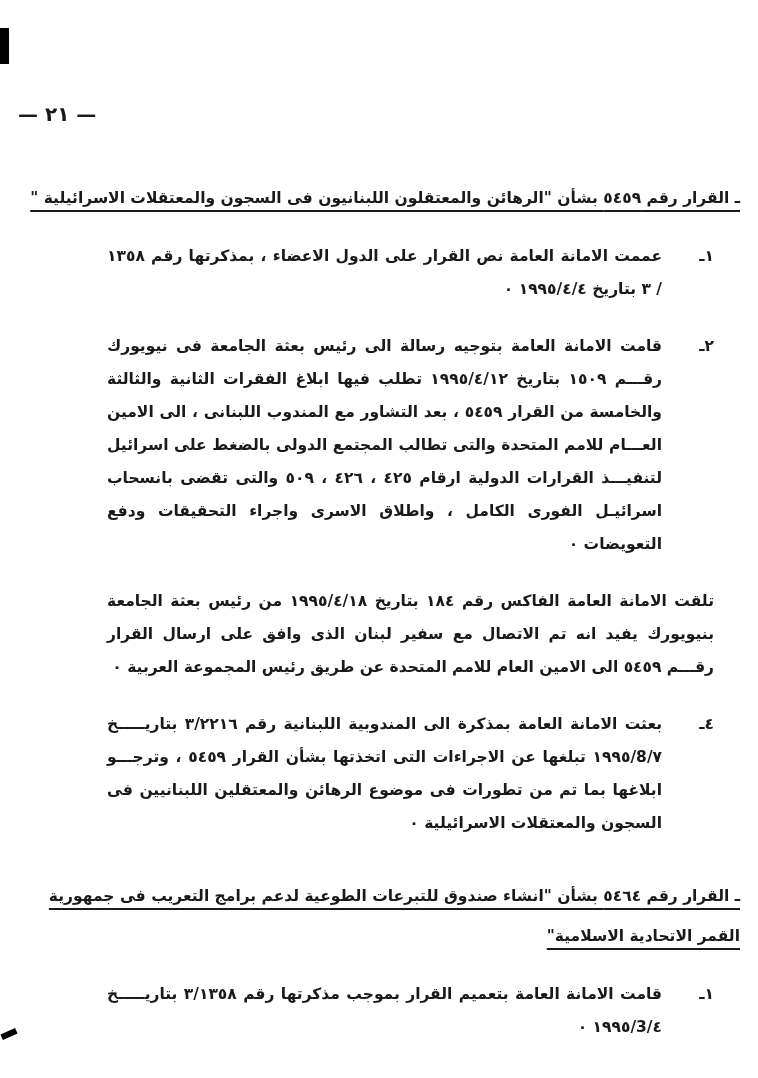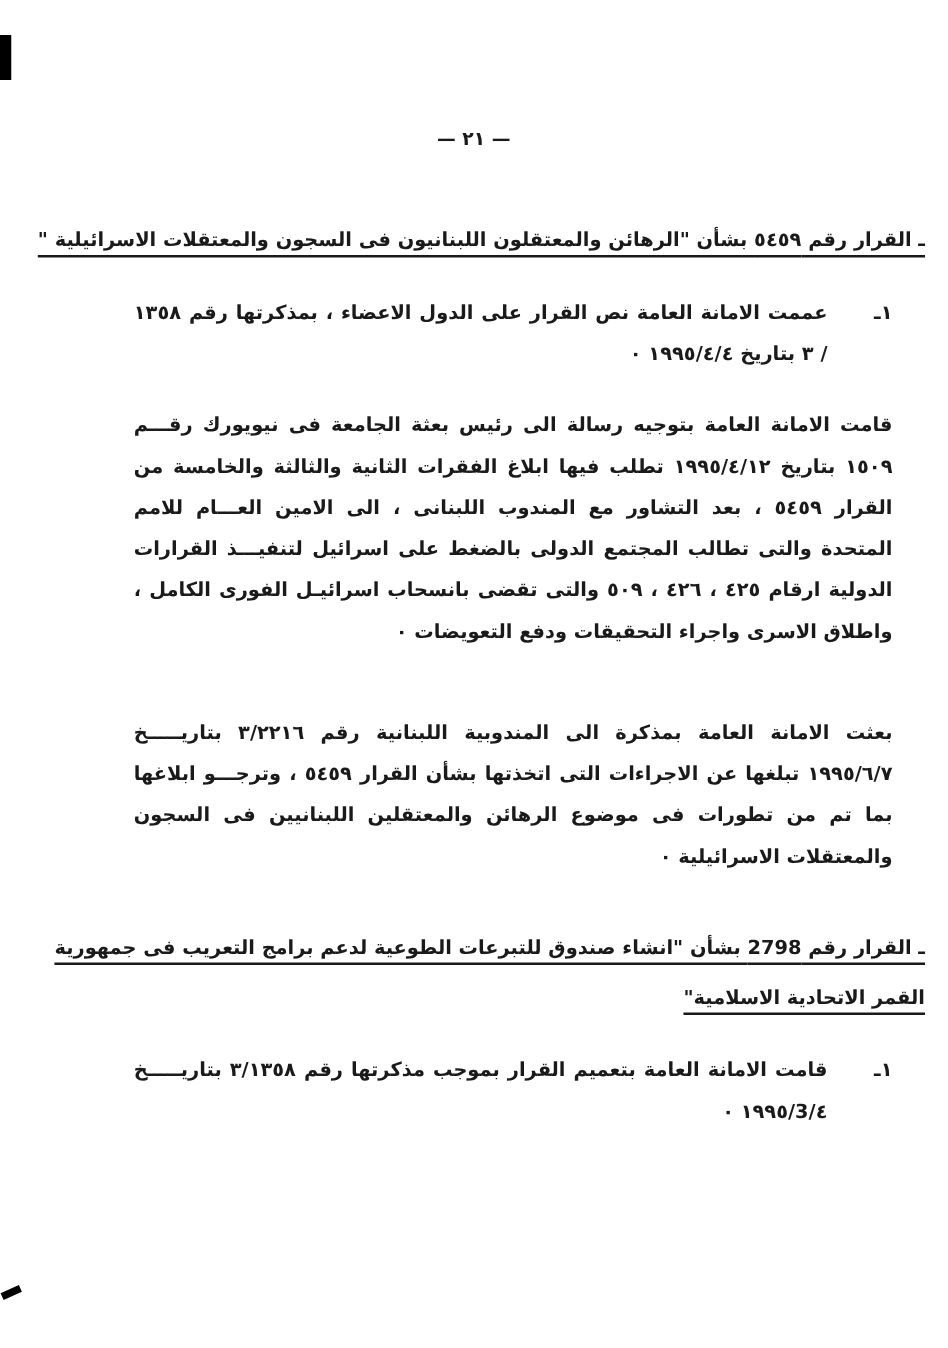--- a/index.html
+++ b/index.html
@@ -33,22 +33,22 @@
     height: 36px;
   }
   .artifact-bottom {
     left: 1px;
     top: 1031px;
     width: 16px;
     height: 6px;
     transform: rotate(-24deg);
   }
   .page-number {
-    text-align: center;
-    font-size: 15px;
+    text-align: left;
+    font-size: 20px;
     font-weight: 700;
     letter-spacing: 3px;
     margin-bottom: 52px;
   }
   .section-heading {
     font-size: 15.5px;
     font-weight: 700;
     line-height: 40px;
     margin-bottom: 22px;
   }
@@ -93,33 +93,36 @@
   <section class="section section-1">
     <div class="section-heading">
       <span class="underline">ـ القرار رقم ٥٤٥٩ بشأن "الرهائن والمعتقلون اللبنانيون فى السجون والمعتقلات الاسرائيلية "</span>
     </div>
     <div class="items">
       <div class="item">
         <span class="num">١ـ</span>
         <div class="text">عممت الامانة العامة نص القرار على الدول الاعضاء ، بمذكرتها رقم ١٣٥٨ / ٣ بتاريخ ١٩٩٥/٤/٤ ٠</div>
       </div>
       <div class="item">
+        <span class="num">٢ـ</span>
         <div class="text">قامت الامانة العامة بتوجيه رسالة الى رئيس بعثة الجامعة فى نيويورك رقـــم ١٥٠٩ بتاريخ ١٩٩٥/٤/١٢ تطلب فيها ابلاغ الفقرات الثانية والثالثة والخامسة من القرار ٥٤٥٩ ، بعد التشاور مع المندوب اللبنانى ، الى الامين العـــام للامم المتحدة والتى تطالب المجتمع الدولى بالضغط على اسرائيل لتنفيـــذ القرارات الدولية ارقام ٤٢٥ ، ٤٢٦ ، ٥٠٩ والتى تقضى بانسحاب اسرائيـل الفورى الكامل ، واطلاق الاسرى واجراء التحقيقات ودفع التعويضات ٠</div>
       </div>
       <div class="item">
+        <div class="text">تلقت الامانة العامة الفاكس رقم ١٨٤ بتاريخ ١٩٩٥/٤/١٨ من رئيس بعثة الجامعة بنيويورك يفيد انه تم الاتصال مع سفير لبنان الذى وافق على ارسال القرار رقـــم ٥٤٥٩ الى الامين العام للامم المتحدة عن طريق رئيس المجموعة العربية ٠</div>
       </div>
       <div class="item">
-        <div class="text">بعثت الامانة العامة بمذكرة الى المندوبية اللبنانية رقم ٣/٢٢١٦ بتاريـــــخ ١٩٩٥/٦/٧ تبلغها عن الاجراءات التى اتخذتها بشأن القرار ٥٤٥٩ ، وترجـــو ابلاغها بما تم من تطورات فى موضوع الرهائن والمعتقلين اللبنانيين فى السجون والمعتقلات الاسرائيلية ٠</div>
+        <span class="num">٤ـ</span>
+        <div class="text">بعثت الامانة العامة بمذكرة الى المندوبية اللبنانية رقم ٣/٢٢١٦ بتاريـــــخ ١٩٩٥/8/٧ تبلغها عن الاجراءات التى اتخذتها بشأن القرار ٥٤٥٩ ، وترجـــو ابلاغها بما تم من تطورات فى موضوع الرهائن والمعتقلين اللبنانيين فى السجون والمعتقلات الاسرائيلية ٠</div>
       </div>
     </div>
   </section>
 
   <section class="section section-2">
     <div class="section-heading">
-      <span class="underline">ـ القرار رقم 2798 بشأن "انشاء صندوق للتبرعات الطوعية لدعم برامج التعريب فى جمهورية</span><br>
+      <span class="underline">ـ القرار رقم ٥٤٦٤ بشأن "انشاء صندوق للتبرعات الطوعية لدعم برامج التعريب فى جمهورية</span><br>
       <span class="underline">القمر الاتحادية الاسلامية"</span>
     </div>
     <div class="items">
       <div class="item">
         <span class="num">١ـ</span>
         <div class="text">قامت الامانة العامة بتعميم القرار بموجب مذكرتها رقم ٣/١٣٥٨ بتاريـــــخ ١٩٩٥/3/٤ ٠</div>
       </div>
 
     </div>
   </section>

